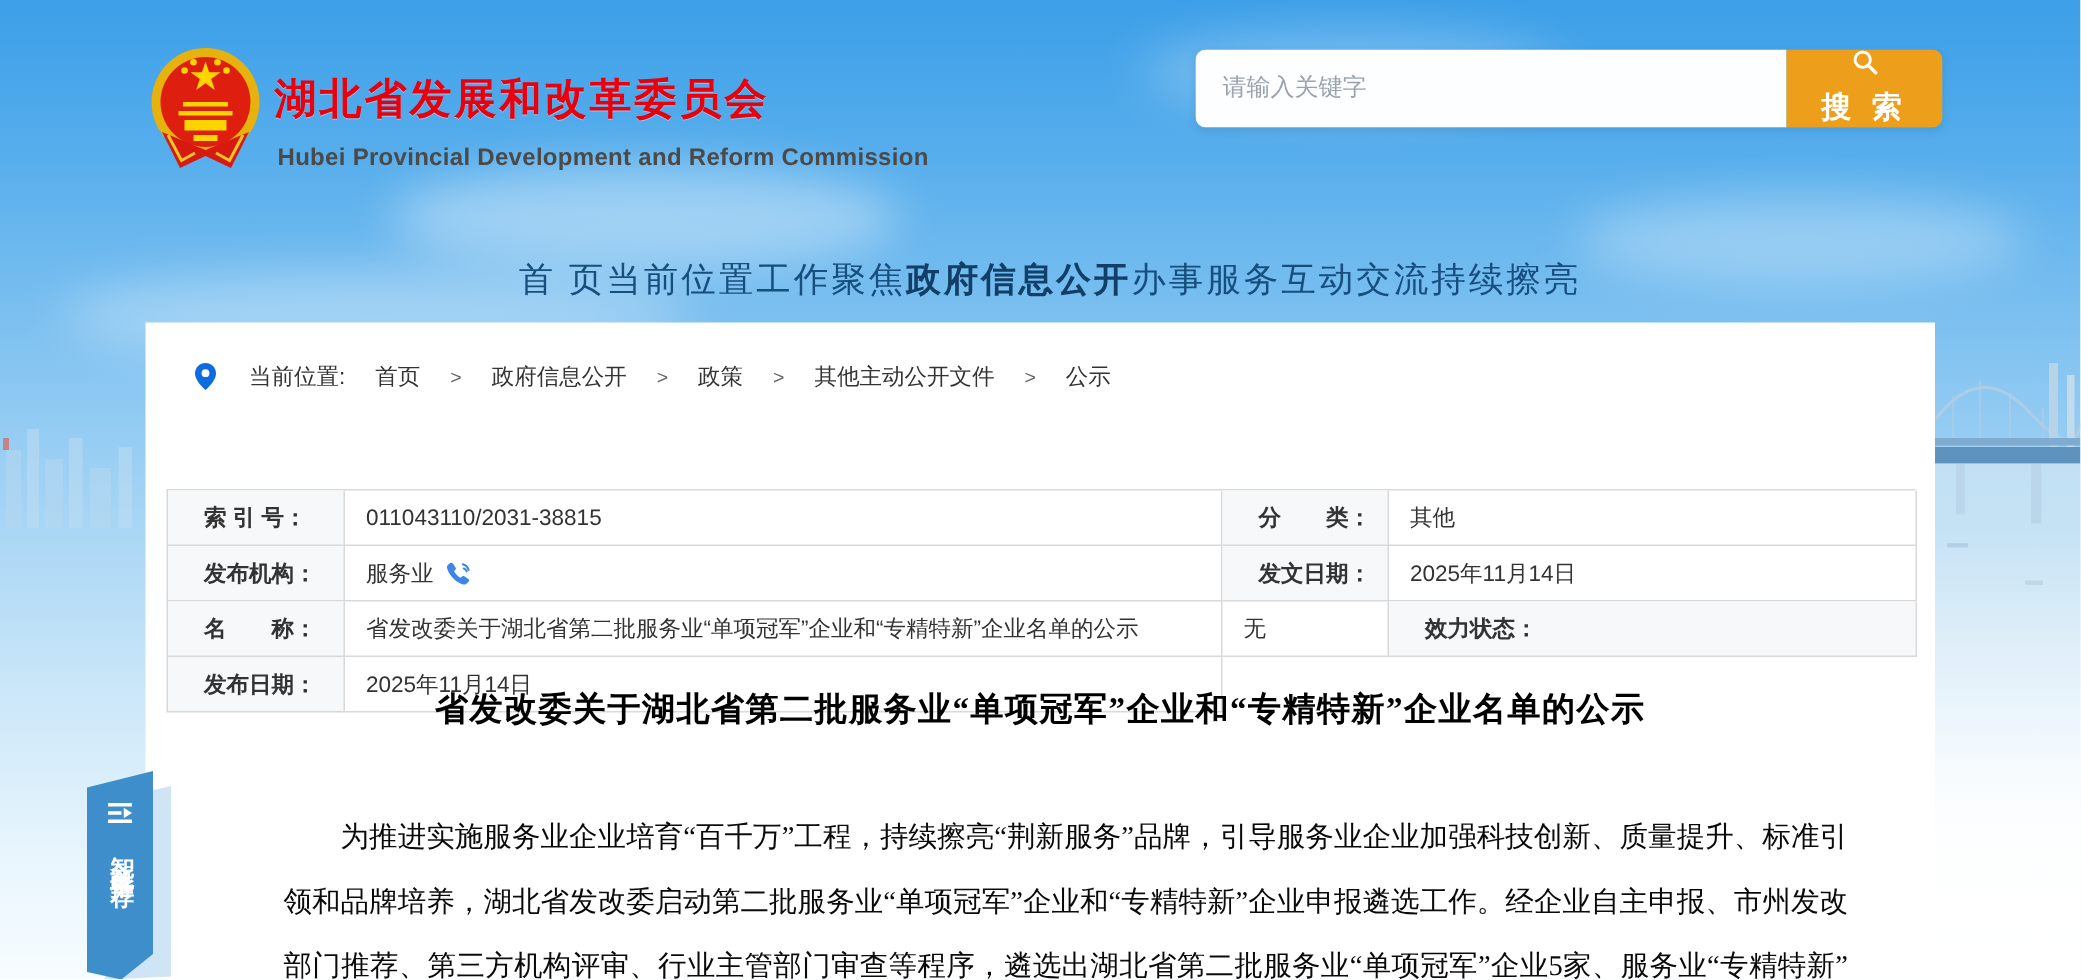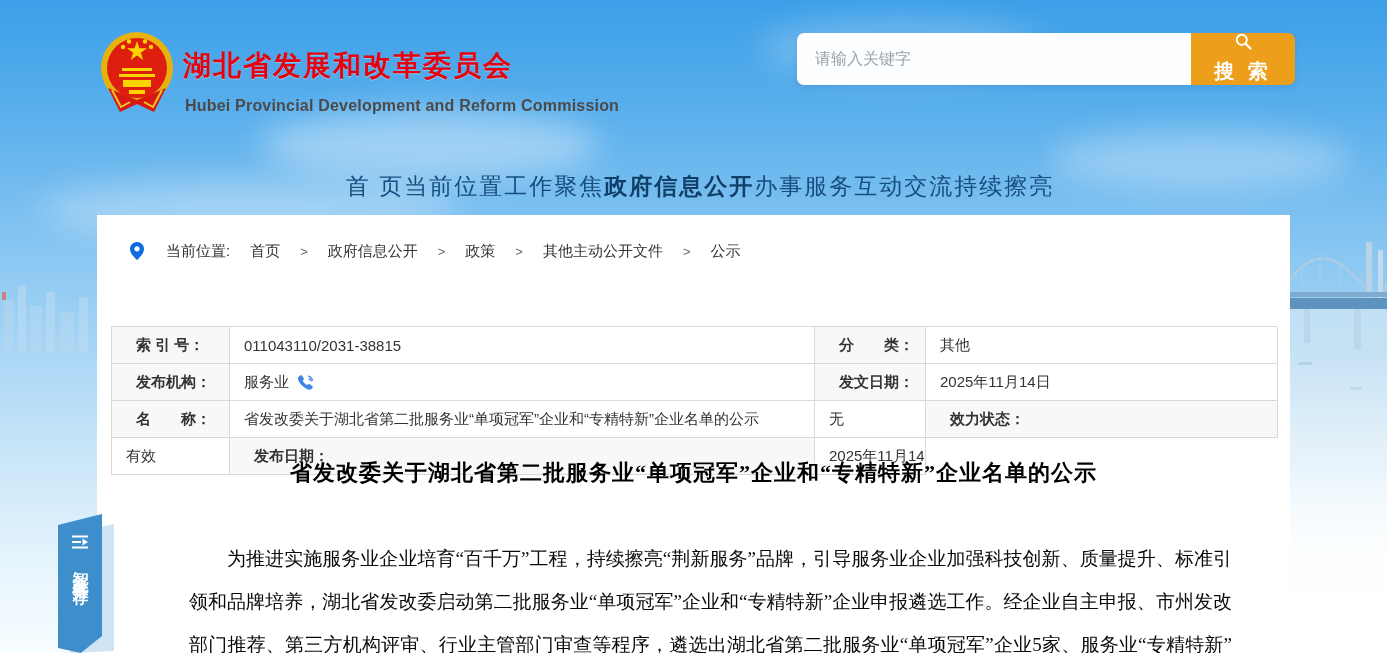--- a/index.html
+++ b/index.html
@@ -248,21 +248,20 @@
       </svg>
     </div>
     <div class="cell lbl">发文日期：</div>
     <div class="cell val">2025年11月14日</div>
 
     <div class="cell lbl">名　　称：</div>
     <div class="cell val">省发改委关于湖北省第二批服务业“单项冠军”企业和“专精特新”企业名单的公示</div>
     <div class="cell val">无</div>
 
     <div class="cell lbl">效力状态：</div>
-    <div class="cell val">有效</div>
     <div class="cell lbl">发布日期：</div>
     <div class="cell val">2025年11月14日</div>
   </div>
 
   <h1 class="article-title">省发改委关于湖北省第二批服务业“单项冠军”企业和“专精特新”企业名单的公示</h1>
 
   <p class="article-body">为推进实施服务业企业培育“百千万”工程，持续擦亮“荆新服务”品牌，引导服务业企业加强科技创新、质量提升、标准引领和品牌培养，湖北省发改委启动第二批服务业“单项冠军”企业和“专精特新”企业申报遴选工作。经企业自主申报、市州发改部门推荐、第三方机构评审、行业主管部门审查等程序，遴选出湖北省第二批服务业“单项冠军”企业5家、服务业“专精特新”企业73家（详见附件），现予公示。</p>
 </div>
 
 <div class="ribbon-echo"></div>

